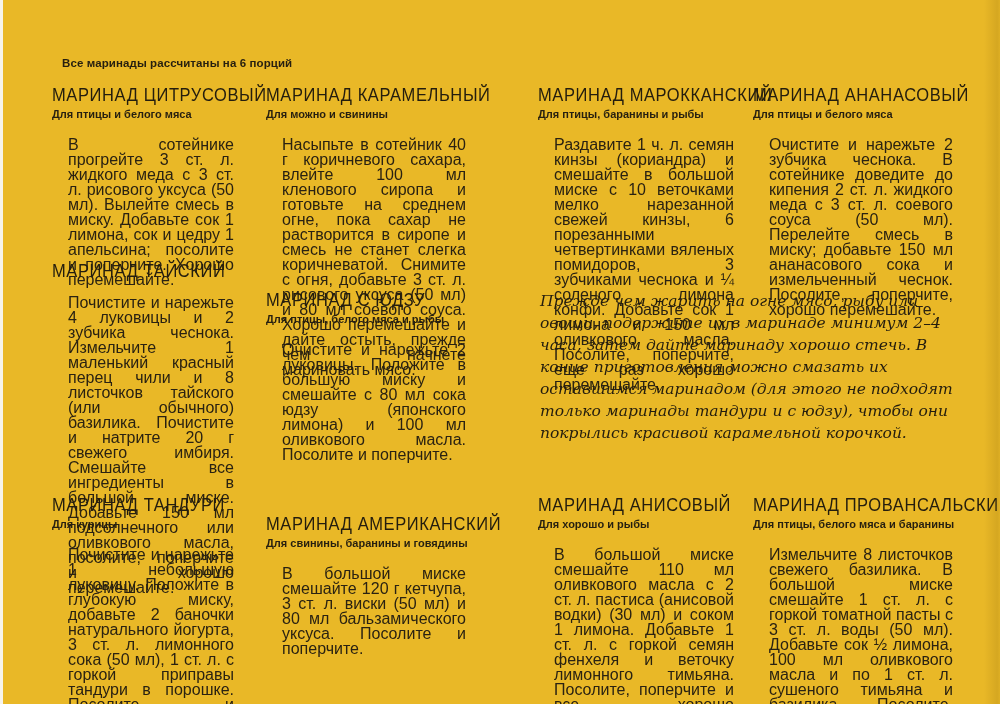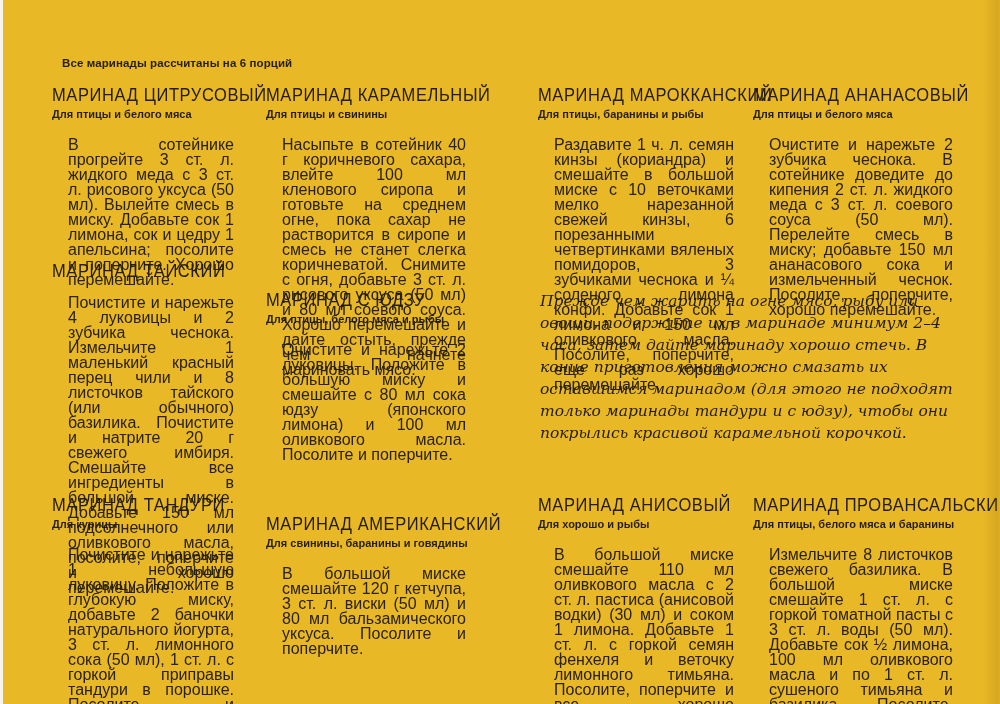--- a/index.html
+++ b/index.html
@@ -78,21 +78,21 @@
   <div class="servings">Все маринады рассчитаны на 6 порций</div>
 
   <section class="card" style="left:52px; top:84px; width:198px;">
     <h2 class="title">МАРИНАД ЦИТРУСОВЫЙ</h2>
     <p class="subtitle">Для птицы и белого мяса</p>
     <p class="body">В сотейнике прогрейте 3 ст. л. жидкого меда с 3 ст. л. рисового уксуса (50 мл). Вылейте смесь в миску. Добавьте сок 1 лимона, сок и цедру 1 апельсина; посолите и поперчите. Хорошо перемешайте.</p>
   </section>
 
   <section class="card" style="left:266px; top:84px; width:216px;">
     <h2 class="title">МАРИНАД КАРАМЕЛЬНЫЙ</h2>
-    <p class="subtitle">Для птицы и свинины</p>
+    <p class="subtitle">Для можно и свинины</p>
     <p class="body">Насыпьте в сотейник 40 г коричневого сахара, влейте 100 мл кленового сиропа и готовьте на среднем огне, пока сахар не растворится в сиропе и смесь не станет слегка коричневатой. Снимите с огня, добавьте 3 ст. л. рисового уксуса (50 мл) и 80 мл соевого соуса. Хорошо перемешайте и дайте остыть, прежде чем начнете мариновать мясо.</p>
   </section>
 
   <section class="card" style="left:538px; top:84px; width:212px;">
     <h2 class="title">МАРИНАД МАРОККАНСКИЙ</h2>
     <p class="subtitle">Для птицы, баранины и рыбы</p>
     <p class="body">Раздавите 1 ч. л. семян кинзы (кориандра) и смешайте в большой миске с 10 веточками мелко нарезанной свежей кинзы, 6 порезанными четвертинками вяленых помидоров, 3 зубчиками чеснока и ¼ соленого лимона конфи. Добавьте сок 1 лимона и 150 мл оливкового масла. Посолите, поперчите, еще раз хорошо перемешайте.</p>
   </section>
 
   <section class="card" style="left:753px; top:84px; width:216px;">

